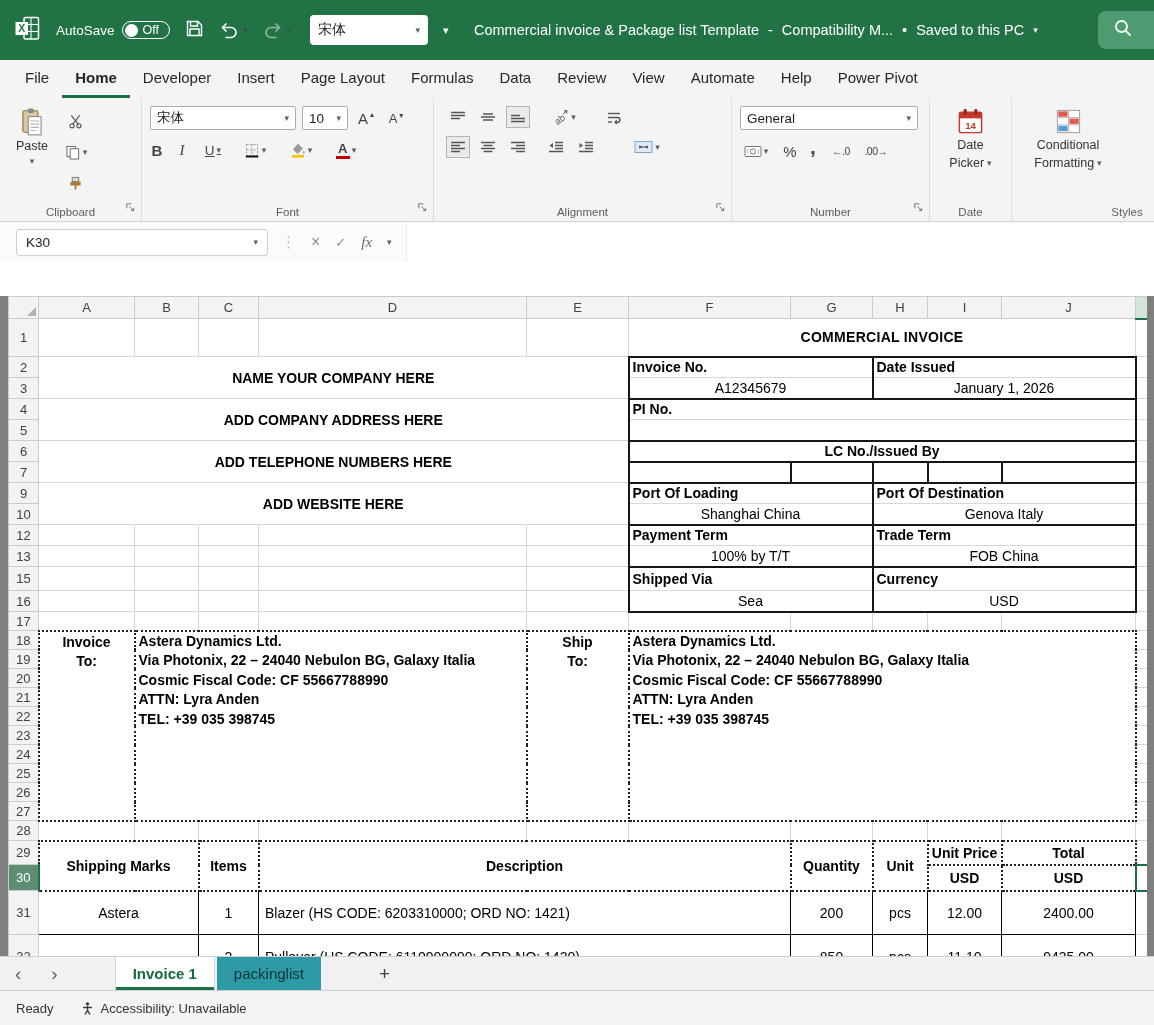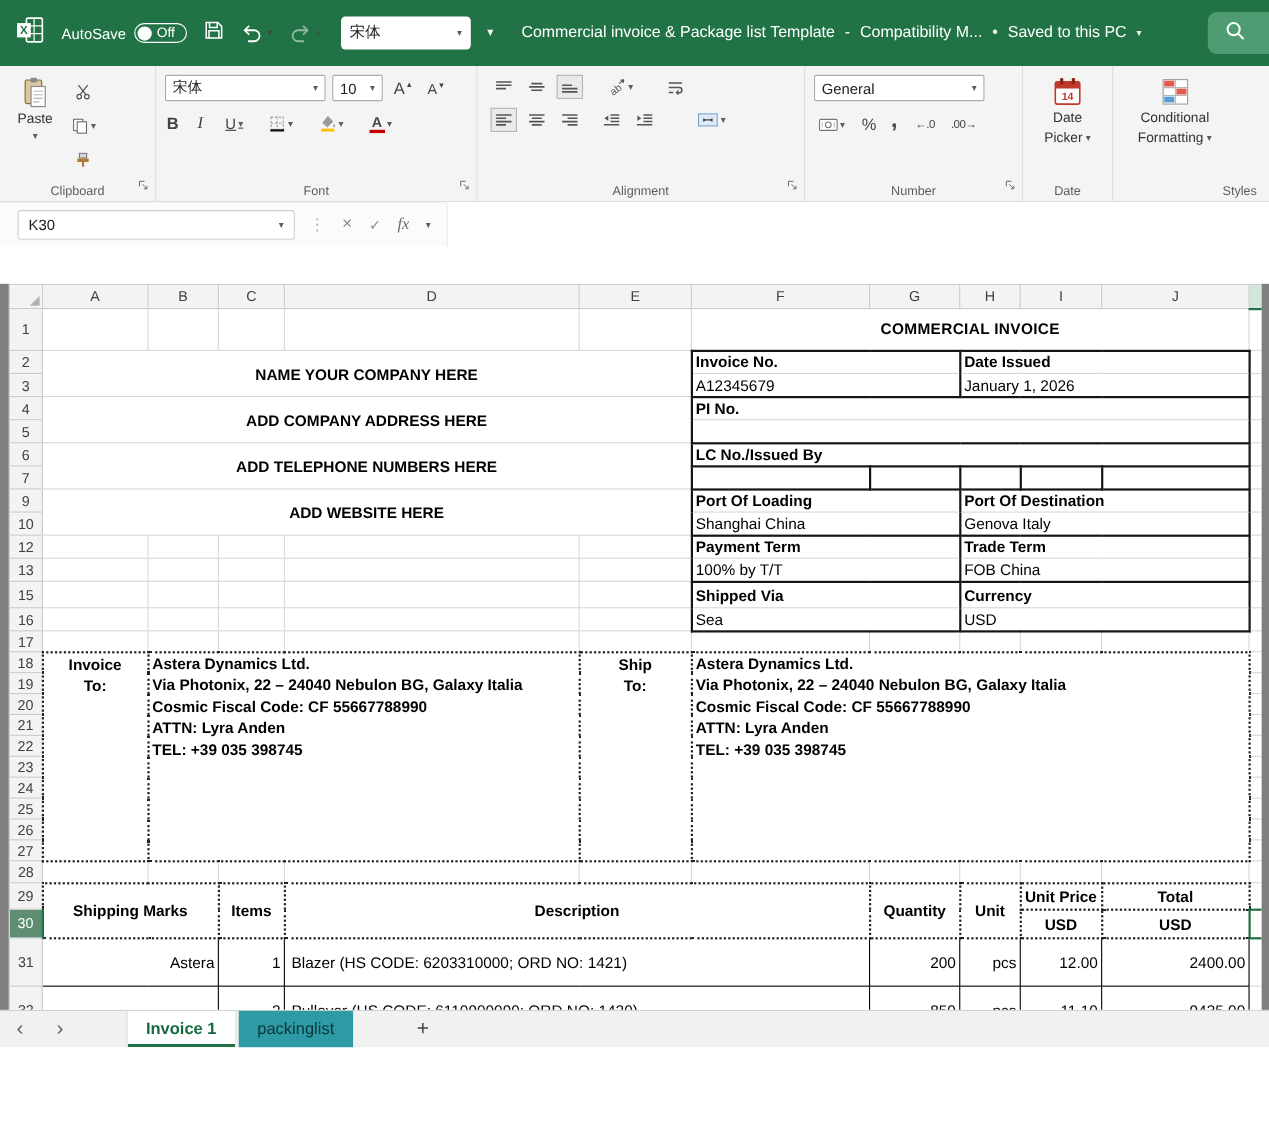--- a/index.html
+++ b/index.html
@@ -60,28 +60,28 @@
   th.corner::after{content:"";position:absolute;right:2px;bottom:2px;border-left:9px solid transparent;border-bottom:9px solid #b2b2b2;}
   th.rh.sel{background:#5d8e73;color:#fff;border-right:2px solid #1e7145;}
   th.ch.chsel{background:#d4e6da;border-bottom:2px solid #1e7145;}
   .titlecell{font-weight:700;font-size:20px;text-align:center;letter-spacing:.3px;}
   .companycell{font-weight:700;font-size:19px;text-align:center;}
   .lab{font-weight:700;font-size:14px;padding-left:5px;margin-top:45px;}
   .val{font-size:14px;padding-left:5px;}
   .bl{border-left:2px solid #151515!important;}
   .br{border-right:2px solid #151515!important;}
   .bt{border-top:2px solid #151515!important;}
-  .bb{border-bottom:2px solid #151515!important;}
+  .bb{border-bottom:2px solid #151515!important;text-align:center;}
   .dot{border:2px dotted #222!important;vertical-align:top;background:#fff;}
   .addr{padding-top:1px;}
   .vlab{margin:1px auto 0;width:58px;font-weight:700;font-size:14px;line-height:19px;text-align:center;white-space:normal;}
   .vlab.ship{width:40px;}
   .aline{font-weight:700;font-size:14px;line-height:19.5px;text-align:left;}
   .ith{border:2px dotted #222!important;font-weight:700;font-size:14px;text-align:center;vertical-align:middle;}
-  .id{border:1px solid #000!important;font-size:15px;text-align:right;}
+  .id{border:1px solid #000!important;font-size:15px;text-align:center;}
   .idl{text-align:left!important;padding-left:6px!important;}
   .ksel{border-left:2px solid #1e7145!important;border-top:2px solid #1e7145!important;border-bottom:2px solid #1e7145!important;}
 
   
   .tabbar{height:34px;background:#f1f1f1;border-top:1px solid #cfcfcf;display:flex;align-items:stretch;font-size:15px;color:#3c3c3c;}
   .tnav{display:flex;align-items:center;padding:0 15px;font-size:19px;color:#5f5f5f;}
   .tab{display:flex;align-items:center;padding:0 17px;}
   .tab.active{background:#fff;color:#156b3d;font-weight:700;border-left:1px solid #d9d9d9;border-right:1px solid #d9d9d9;box-shadow:inset 0 -3px 0 #1e7145;margin-left:42px;}
   .tab.teal{background:#2e9aa6;color:#0d3538;margin-left:2px;}
   .addsheet{display:flex;align-items:center;padding:0 14px;margin-left:44px;font-size:19px;color:#444;}
@@ -152,20 +152,34 @@
     <div class="searchbtn">
       <span>
         <svg width="20" height="20" viewBox="0 0 20 20" fill="none" stroke="#fff" stroke-width="1.8">
             <circle cx="8.5" cy="8.5" r="5.5"></circle>
             <path d="M12.8 12.8 L17.5 17.5"></path>
           </svg>
       </span>
     </div>
   </div>
 
+  <div class="menubar">
+    <span class="mitem">File</span>
+    <span class="mitem active">Home</span>
+    <span class="mitem">Developer</span>
+    <span class="mitem">Insert</span>
+    <span class="mitem">Page Layout</span>
+    <span class="mitem">Formulas</span>
+    <span class="mitem">Data</span>
+    <span class="mitem">Review</span>
+    <span class="mitem">View</span>
+    <span class="mitem">Automate</span>
+    <span class="mitem">Help</span>
+    <span class="mitem">Power Pivot</span>
+  </div>
 
   <div class="ribbon">
 
     <div class="rgroup" style="width:142px;padding-left:10px;">
       <div style="display:flex;gap:10px;">
         <div class="bigbtn">
           <svg width="28" height="30" viewBox="0 0 26 28">
               <rect x="4.5" y="3.5" width="14" height="20" rx="1.5" fill="#d9c9a3" stroke="#8d6b35"></rect>
               <rect x="9" y="1.5" width="5.5" height="4" rx="1" fill="#8a8a8a"></rect>
               <rect x="9.5" y="9" width="12" height="17" fill="#fff" stroke="#8a8a8a"></rect>
@@ -338,21 +352,21 @@
       <span class="glabel">Alignment</span>
       <span class="launcher"><svg width="10" height="10" viewBox="0 0 11 11" fill="none" stroke="#6a6a6a">
             <path d="M2 2 v5 M2 2 h5"></path>
             <path d="M5 5 l4 4"></path>
             <path d="M9.5 6.5 V9.5 H6.5"></path>
           </svg></span>
     </div>
 
     <div class="rgroup" style="width:198px;padding-left:8px;">
       <div class="arow" style="margin-top:2px;">
-        <span class="combo" style="width:155px;">
+        <span class="combo" style="width:178px;">
             <span>General</span>
             <span class="chv dark">▾</span>
           </span>
       </div>
       <div class="arow" style="gap:11px;margin-top:10px;">
         <span class="sicon" style="min-width:32px;">
             <svg width="18" height="13" viewBox="0 0 18 13">
               <rect x="1" y="1.5" width="16" height="10" rx="1" fill="#fff" stroke="#777"></rect>
               <circle cx="9" cy="6.5" r="2.6" fill="none" stroke="#777"></circle>
               <path d="M3.5 4v5 M14.5 4v5" stroke="#bbb"></path>
@@ -706,14 +720,24 @@
   </div>
 
   <div class="tabbar">
     <span class="tnav">‹</span>
     <span class="tnav">›</span>
     <span class="tab active">Invoice 1</span>
     <span class="tab teal">packinglist</span>
     <span class="addsheet">+</span>
   </div>
 
+  <div class="statusbar">
+    <span>Ready</span>
+    <span class="acc">
+      <svg width="15" height="15" viewBox="0 0 16 16" fill="none" stroke="#3a3a3a" stroke-width="1.4" stroke-linecap="round">
+          <circle cx="8" cy="3" r="1.8" fill="#3a3a3a" stroke="none"></circle>
+          <path d="M8 5.4 V10 M8 10 L5.6 14 M8 10 L10.4 14 M3.8 6.9 L12.2 6.9"></path>
+        </svg>
+      <span>Accessibility: Unavailable</span>
+    </span>
+  </div>
 
 </div>
 
 </body></html>

